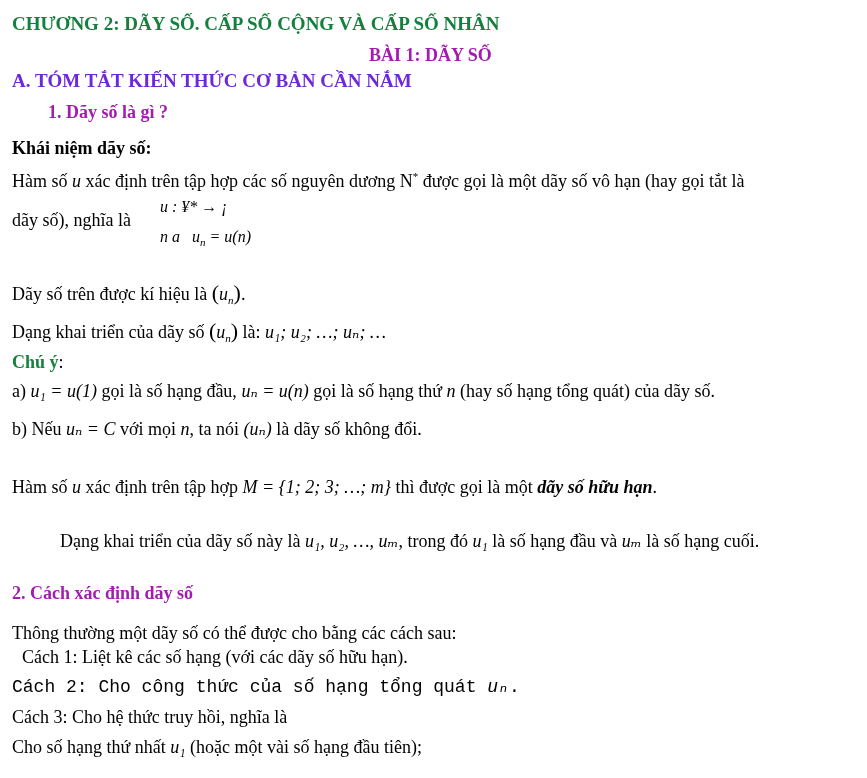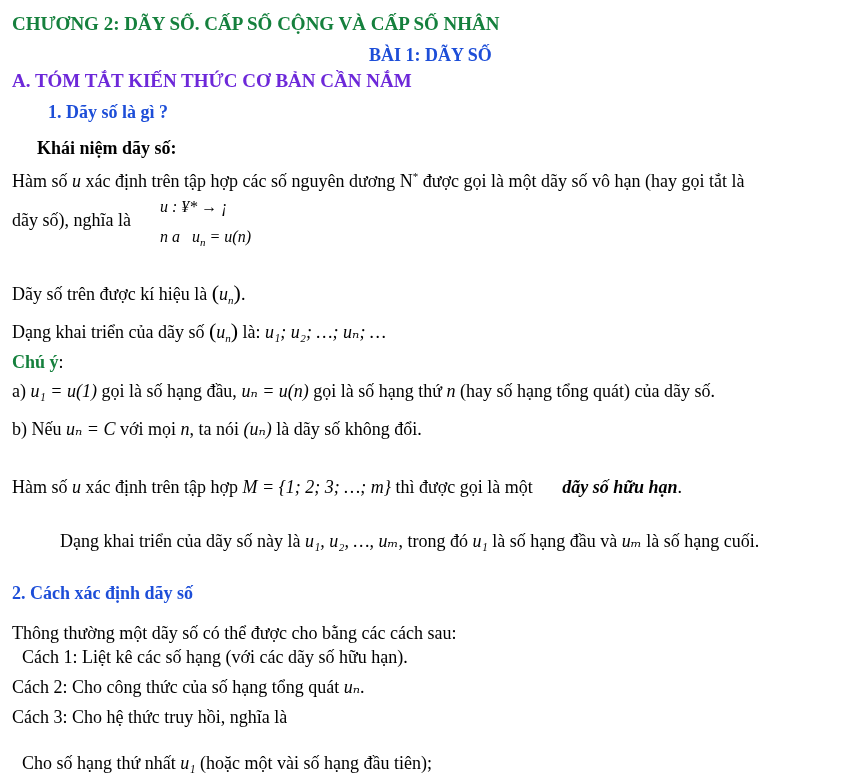--- a/index.html
+++ b/index.html
@@ -1,22 +1,22 @@
 <!DOCTYPE html>
 <html><head>
 <meta charset="utf-8">
 <style>
   html, body { margin:0; padding:0; background:#ffffff; }
   body { width:867px; height:778px; overflow:hidden; position:relative;
          font-family:"Liberation Serif", "DejaVu Serif", serif; color:#000; }
   .ln { position:absolute; left:12px; white-space:nowrap; font-size:18px; line-height:22px; }
   .red { color:#15803d; font-weight:bold; }
   .blue-dark { color:#6d28d9; font-weight:bold; }
-  .blue-light { color:#1d4ed8; font-weight:bold; }
-  .bold { font-weight:bold;margin-left:25px; }
+  .blue-light { color:#a21caf; font-weight:bold; }
+  .bold { font-weight:bold; }
   .m { font-style:italic; }
   sub { font-size:11px; vertical-align:-4px; font-style:italic; }
   sup { font-size:11px; }
   .paren { font-size:22px; font-style:normal; }
 </style>
 </head>
 <body>
 
 <div>
 
@@ -92,25 +92,25 @@
     <span class="m">u₁</span>
     <span>là số hạng đầu và</span>
     <span class="m">uₘ</span>
     <span>là số hạng cuối.</span>
   </div>
 
   <div class="ln blue-light" style="top:582px;">2. Cách xác định dãy số</div>
 
   <div class="ln" style="top:622px;">Thông thường một dãy số có thể được cho bằng các cách sau:</div>
   <div class="ln" style="top:646px;margin-left:10px;">Cách 1: Liệt kê các số hạng (với các dãy số hữu hạn).</div>
-  <div class="ln" style="top:676px;">
+  <div class="ln" style="top:676px;font-family:Liberation Mono, monospace;">
     <span>Cách 2: Cho công thức của số hạng tổng quát</span>
     <span class="m">uₙ</span><span>.</span>
   </div>
   <div class="ln" style="top:706px;">Cách 3: Cho hệ thức truy hồi, nghĩa là</div>
 
-  <div class="ln" style="top:752px;margin-left:10px;">
+  <div class="ln" style="top:736px;">
     <span>Cho số hạng thứ nhất</span>
     <span class="m">u₁</span>
     <span>(hoặc một vài số hạng đầu tiên);</span>
   </div>
 
 </div>
 
 </body></html>

